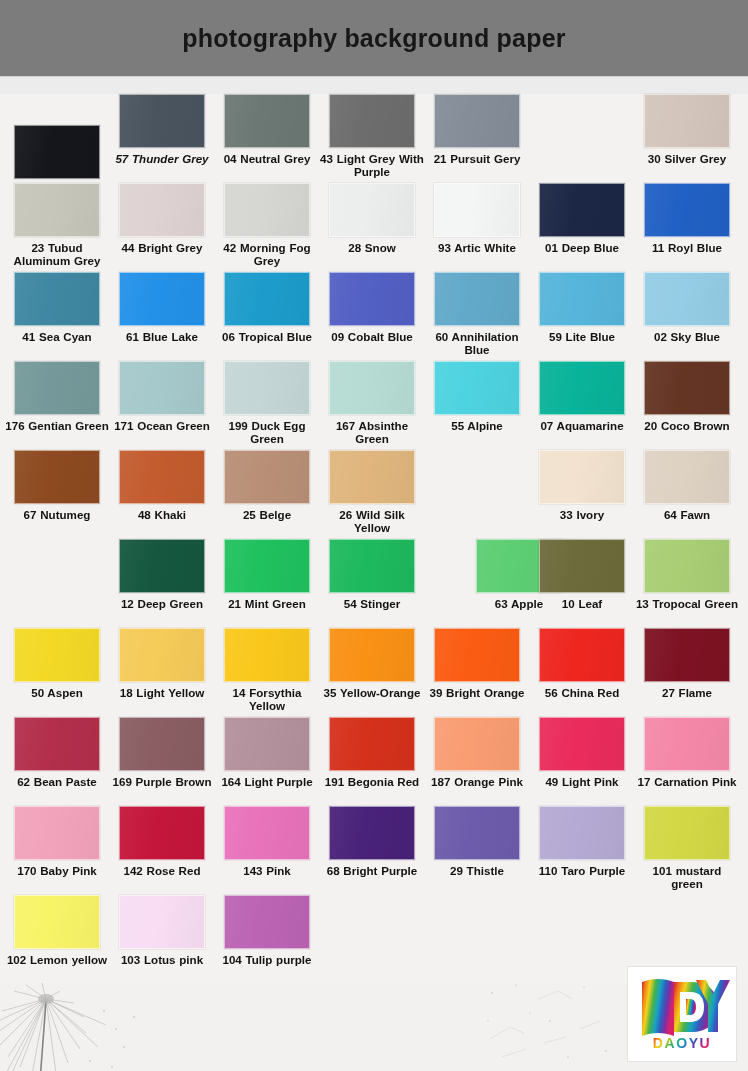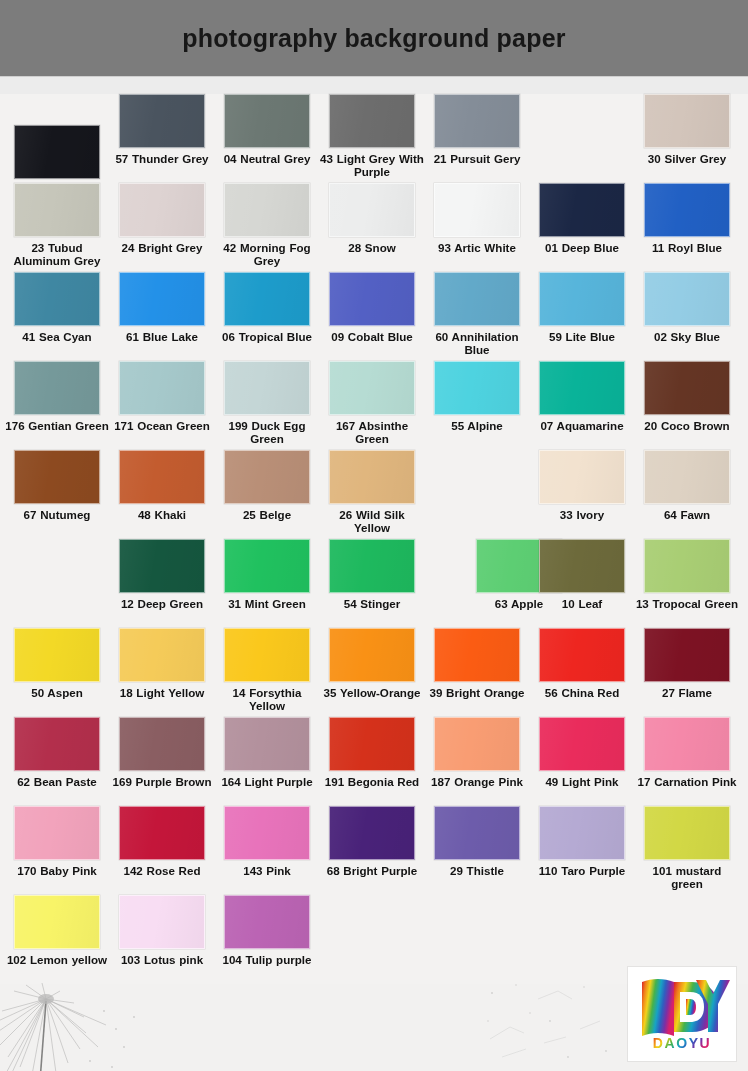--- a/index.html
+++ b/index.html
@@ -146,21 +146,21 @@
     <div id="header-title">photography background paper</div>
   </div>
   <div id="header-gap"></div>
 
   <div id="grid">
       <div class="swatch-row">
         <div class="cell" style="left: 14px; margin-top: 31px;">
           <div class="chip" title="44 Jet" style="background: rgb(21, 22, 28);"></div>
           <div class="chip-label">44 Jet</div>
         </div>
-        <div class="cell" style="left: 119px;">
+        <div class="cell" style="left: 119px; font-style: italic;">
           <div class="chip" title="57 Thunder Grey" style="background: rgb(74, 84, 95);"></div>
           <div class="chip-label">57 Thunder Grey</div>
         </div>
         <div class="cell" style="left: 224px;">
           <div class="chip" title="04 Neutral Grey" style="background: rgb(108, 120, 115);"></div>
           <div class="chip-label">04 Neutral Grey</div>
         </div>
         <div class="cell" style="left: 329px;">
           <div class="chip" title="43 Light Grey With Purple" style="background: rgb(109, 109, 109);"></div>
           <div class="chip-label">43 Light Grey With Purple</div>
@@ -174,21 +174,21 @@
           <div class="chip-label">30 Silver Grey</div>
         </div>
       </div>
       <div class="swatch-row">
         <div class="cell" style="left: 14px;">
           <div class="chip" title="23 Tubud Aluminum Grey" style="background: rgb(198, 198, 186);"></div>
           <div class="chip-label">23 Tubud Aluminum Grey</div>
         </div>
         <div class="cell" style="left: 119px;">
           <div class="chip" title="24 Bright Grey" style="background: rgb(222, 211, 210);"></div>
-          <div class="chip-label">24 Bright Grey</div>
+          <div class="chip-label">44 Bright Grey</div>
         </div>
         <div class="cell" style="left: 224px;">
           <div class="chip" title="42 Morning Fog Grey" style="background: rgb(214, 215, 211);"></div>
           <div class="chip-label">42 Morning Fog Grey</div>
         </div>
         <div class="cell" style="left: 329px;">
           <div class="chip" title="28 Snow" style="background: rgb(236, 237, 237);"></div>
           <div class="chip-label">28 Snow</div>
         </div>
         <div class="cell" style="left: 434px;">
@@ -290,21 +290,21 @@
           <div class="chip-label">64 Fawn</div>
         </div>
       </div>
       <div class="swatch-row">
         <div class="cell" style="left: 119px;">
           <div class="chip" title="12 Deep Green" style="background: rgb(21, 87, 63);"></div>
           <div class="chip-label">12 Deep Green</div>
         </div>
         <div class="cell" style="left: 224px;">
           <div class="chip" title="31 Mint Green" style="background: rgb(32, 193, 95);"></div>
-          <div class="chip-label">31 Mint Green</div>
+          <div class="chip-label">21 Mint Green</div>
         </div>
         <div class="cell" style="left: 329px;">
           <div class="chip" title="54 Stinger" style="background: rgb(30, 185, 94);"></div>
           <div class="chip-label">54 Stinger</div>
         </div>
         <div class="cell" style="left: 434px; padding-left: 42px;">
           <div class="chip" title="63 Apple" style="background: rgb(93, 206, 115);"></div>
           <div class="chip-label">63 Apple</div>
         </div>
         <div class="cell" style="left: 539px;">

